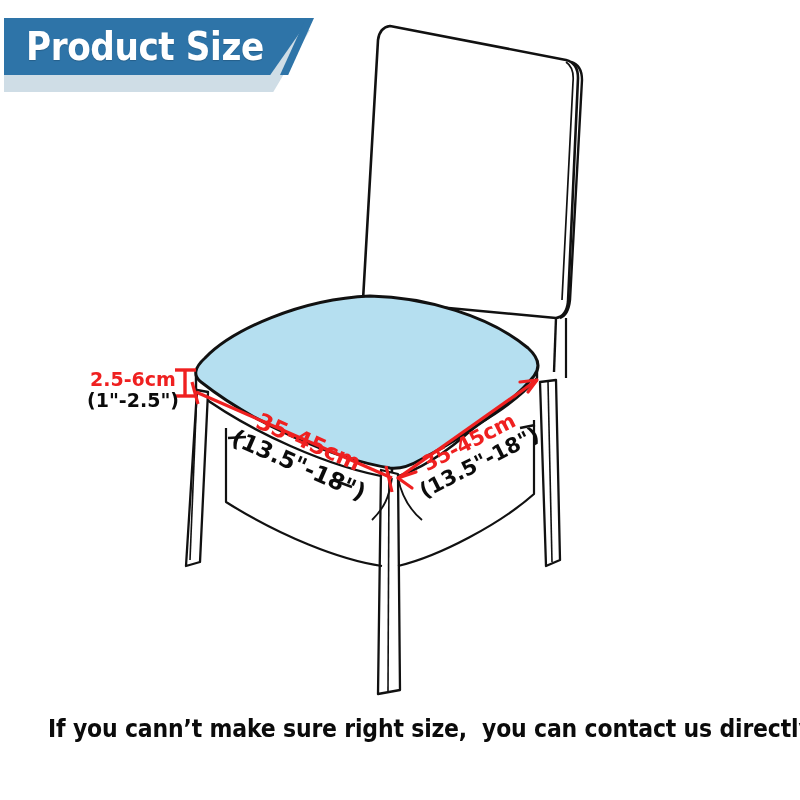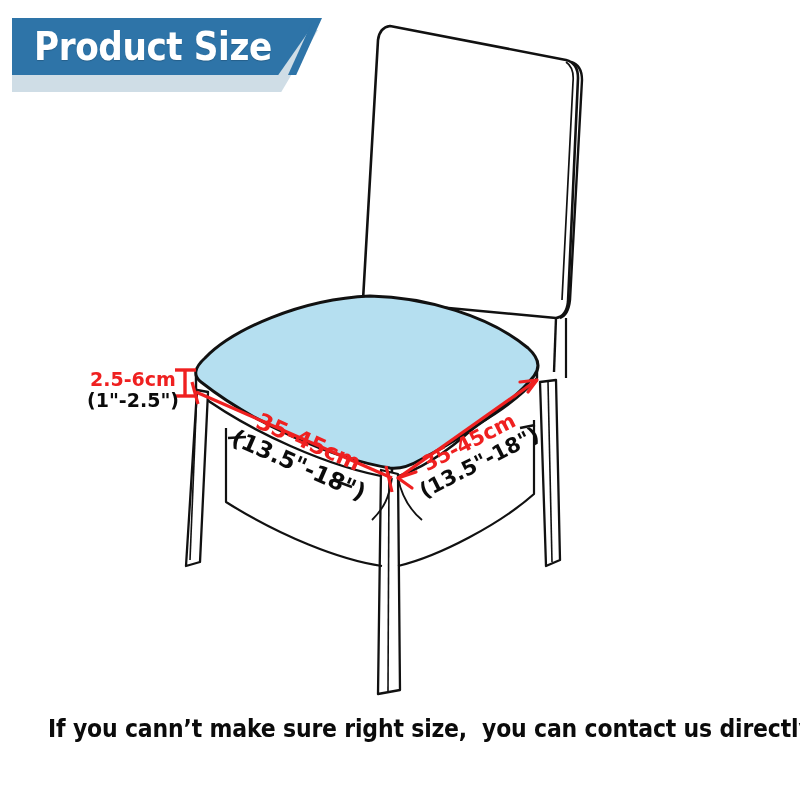--- a/index.html
+++ b/index.html
@@ -12,21 +12,21 @@
     height: 800px;
     position: relative;
     overflow: hidden;
     font-family: "Liberation Sans", sans-serif;
     -webkit-font-smoothing: antialiased;
   }
 
   
   #banner-wrap {
     position: absolute;
-    left: 12px;
+    left: 4px;
     top: 18px;
     width: 330px;
     height: 70px;
   }
   #banner-shadow {
     position: absolute;
     left: 0;
     top: 12px;
     width: 306px;
     height: 62px;

